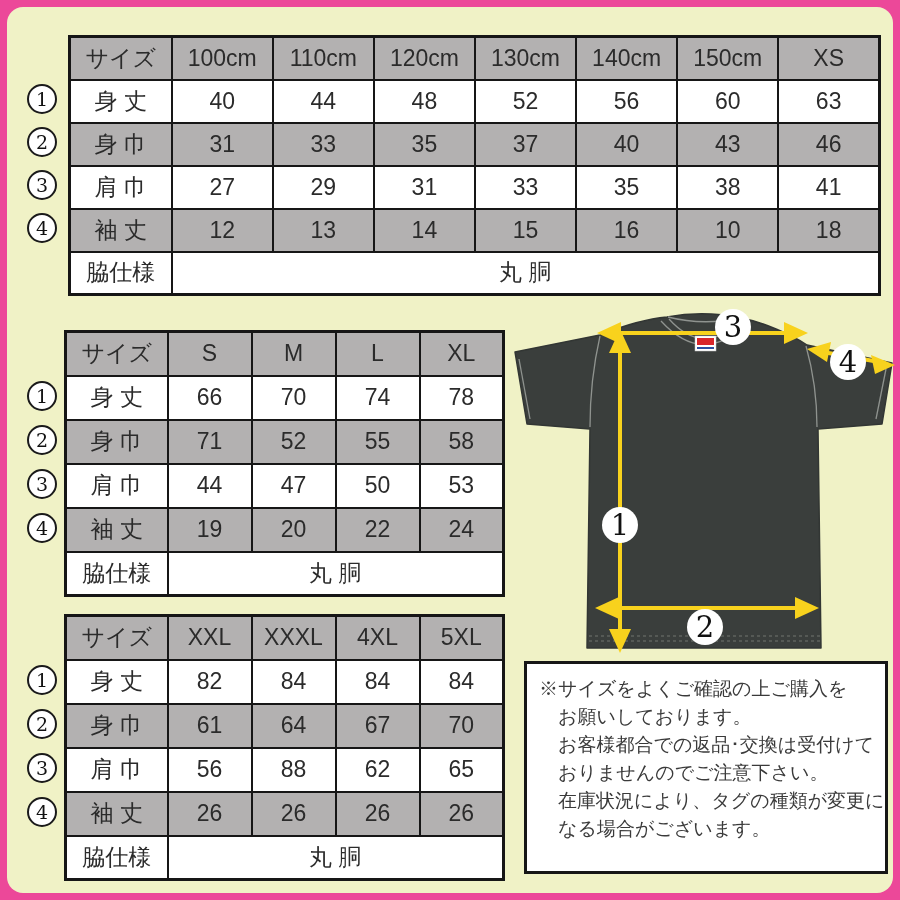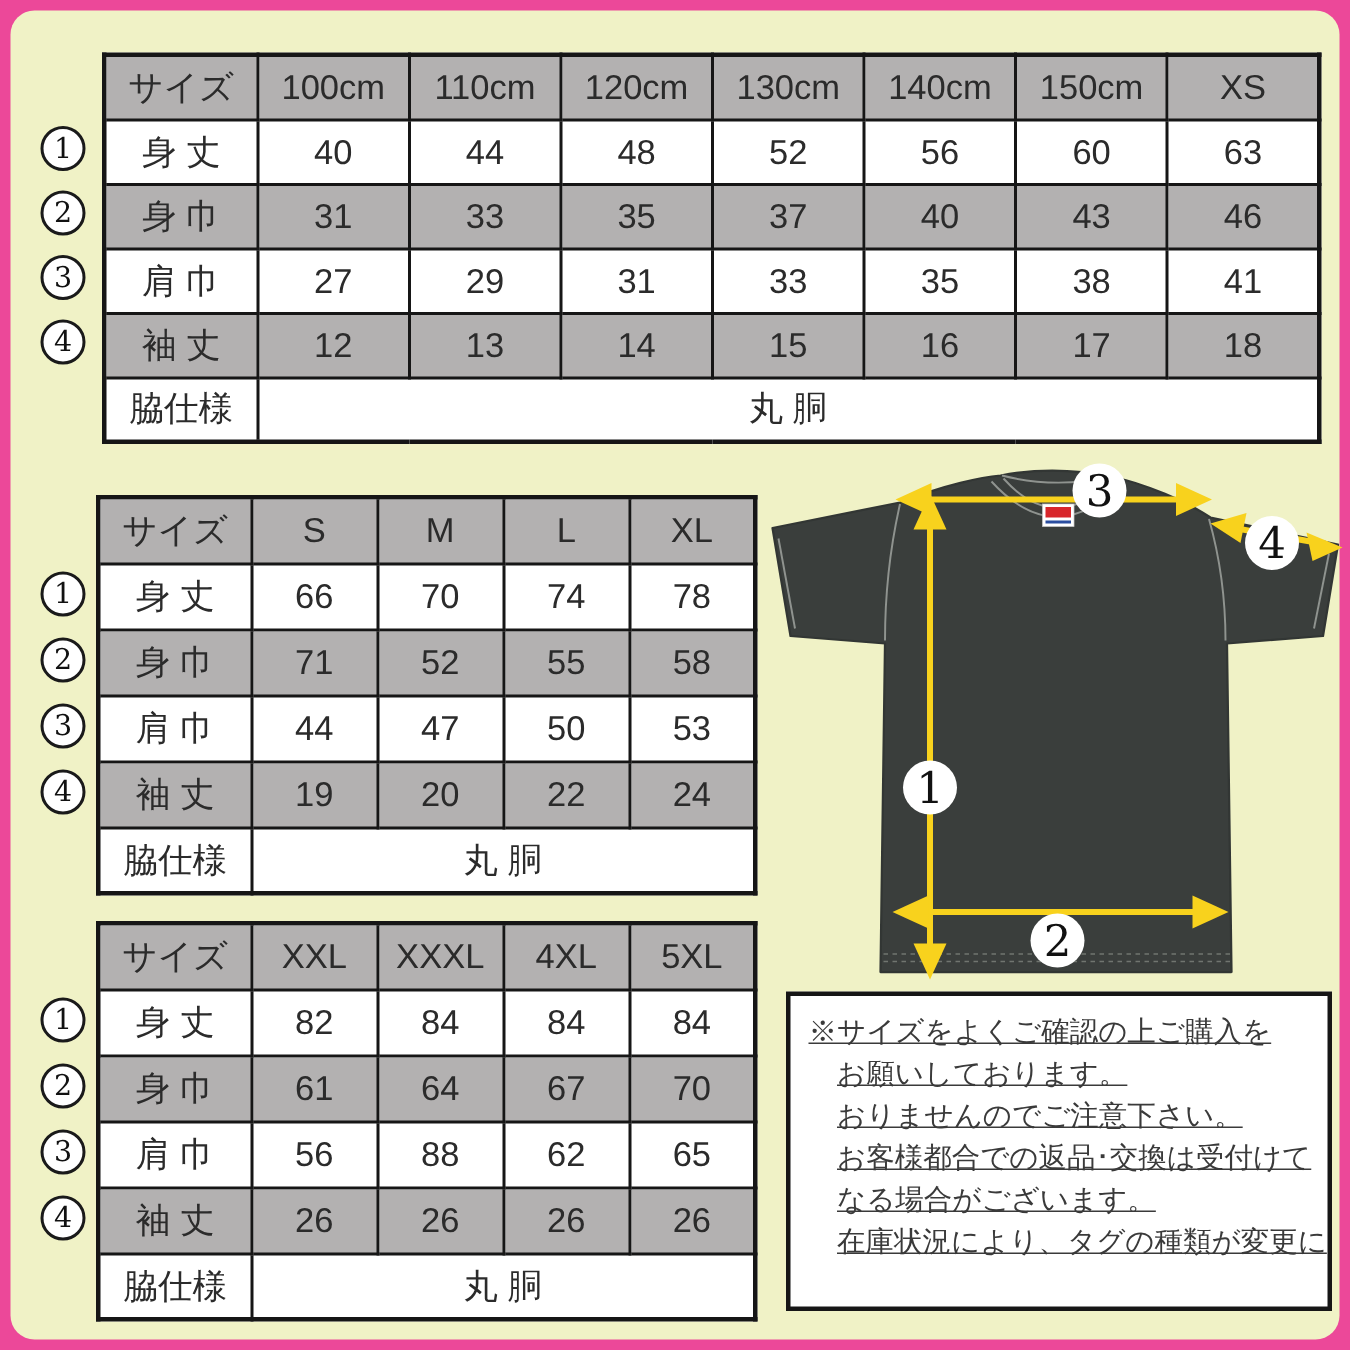--- a/index.html
+++ b/index.html
@@ -18,21 +18,21 @@
 
   .marker{position:absolute;width:26px;height:26px;border:2px solid #1a1a1a;border-radius:50%;
          background:#ffffff;display:flex;align-items:center;justify-content:center;
          font-family:"DejaVu Serif",serif;font-size:19px;color:#111;}
 
   .shirt-svg{position:absolute;left:505px;top:305px;}
 
   .note-box{position:absolute;left:524px;top:661px;width:364px;height:213px;
          box-sizing:border-box;background:#ffffff;border:3px solid #161616;
          padding:11px 6px 0 12px;}
-  .note-line{font-size:19px;line-height:28px;color:#3a3a3a;white-space:nowrap;text-decoration:underline;}
+  .note-line{font-size:19px;line-height:28px;color:#3a3a3a;white-space:nowrap;}
   .note-line.indent{padding-left:1em;}
 
   svg text.cnum{font-family:"DejaVu Serif",serif;}
 </style>
 </head>
 <body>
 
 <div class="stage">
   <div class="panel"></div>
 
@@ -88,21 +88,21 @@
       <td>38</td>
       <td>41</td>
     </tr>
     <tr class="g">
       <td>袖 丈</td>
       <td>12</td>
       <td>13</td>
       <td>14</td>
       <td>15</td>
       <td>16</td>
-      <td>17</td>
+      <td>10</td>
       <td>18</td>
     </tr>
     <tr>
       <td>脇仕様</td>
       <td colspan="7">丸 胴</td>
     </tr>
   </tbody>
     </table>
 
   <div class="marker" style="left:27px;top:84px;">1</div>
@@ -274,18 +274,18 @@
       <circle cx="228" cy="22" r="18" fill="#ffffff"></circle>
       <text class="cnum" x="228" y="32" font-size="29" fill="#111" text-anchor="middle">3</text>
       <circle cx="343" cy="57" r="18" fill="#ffffff"></circle>
       <text class="cnum" x="343" y="67" font-size="29" fill="#111" text-anchor="middle">4</text>
     </g>
   </svg>
 
   <div class="note-box">
     <div class="note-line">※サイズをよくご確認の上ご購入を</div>
     <div class="note-line indent">お願いしております。</div>
+    <div class="note-line indent">お客様都合での返品･交換は受付けて</div>
     <div class="note-line indent">おりませんのでご注意下さい。</div>
-    <div class="note-line indent">お客様都合での返品･交換は受付けて</div>
+    <div class="note-line indent">在庫状況により、タグの種類が変更に</div>
     <div class="note-line indent">なる場合がございます。</div>
-    <div class="note-line indent">在庫状況により、タグの種類が変更に</div>
   </div>
 </div>
 
 </body></html>

